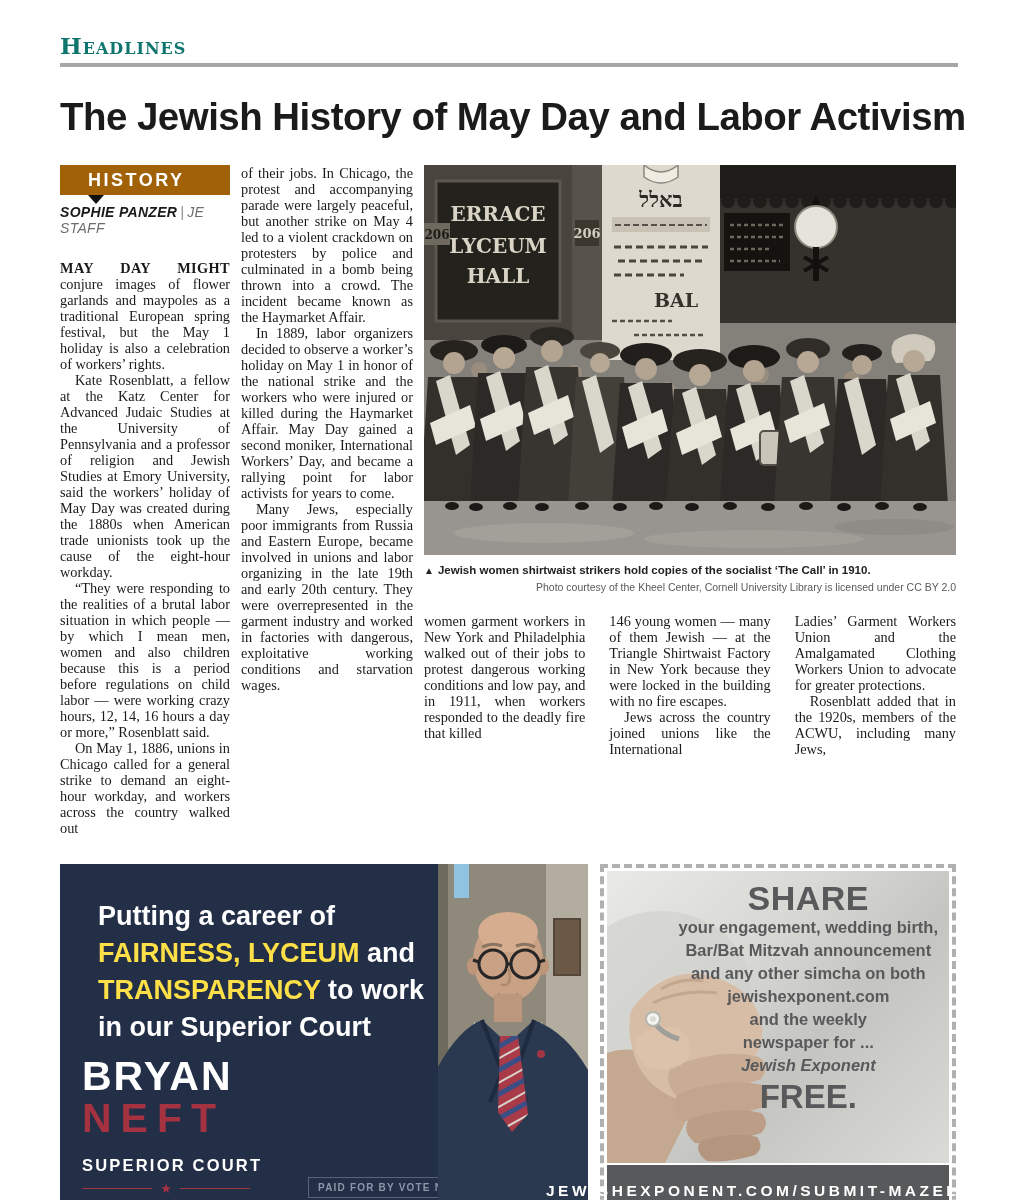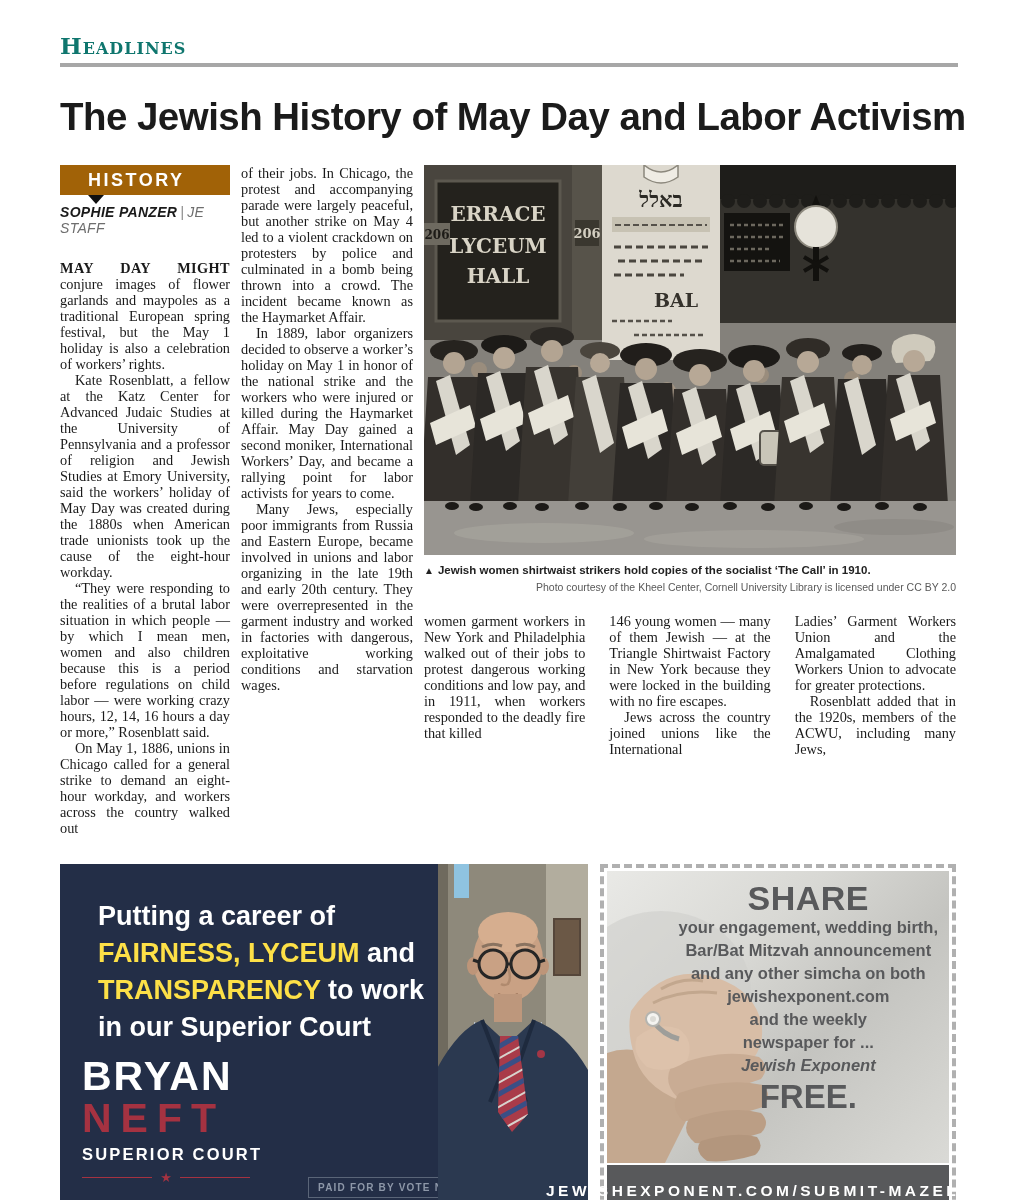--- a/index.html
+++ b/index.html
@@ -70,21 +70,21 @@
   
   .ad-left{
     width:528px;height:360px;position:relative;background:#232e47;overflow:hidden;
     font-family:"Liberation Sans", sans-serif;
   }
   .ad-left-copy{position:absolute;left:38px;top:34px;font-weight:700;font-size:27px;line-height:37px;color:#fff;}
   .blue{color:#fde047;}
   .name-block{position:absolute;left:22px;top:192px;color:#fff;}
   .name-first{font-weight:700;font-size:41px;line-height:41px;letter-spacing:2px;}
   .name-last{font-weight:700;font-size:41px;line-height:43px;letter-spacing:9px;color:#a53241;}
-  .office{font-weight:700;font-size:16.5px;letter-spacing:2.2px;margin-top:5px;}
+  .office{font-weight:700;font-size:16.5px;letter-spacing:2.2px;margin-top:16px;}
   .star-divider{display:flex;align-items:center;width:168px;margin-top:6px;color:#a53241;}
   .star-divider .line{flex:1;height:1px;background:#a53241;}
   .star-divider .star{font-size:13px;margin:0 8px;}
   .website{font-weight:700;font-size:19px;letter-spacing:0.5px;margin-top:14px;}
   .paid-box{
     position:absolute;left:248px;bottom:26px;border:1px solid #5a6578;color:#8d97a8;
     font-size:10px;font-weight:700;letter-spacing:1.2px;padding:4px 9px;
   }
   .ad-photo{position:absolute;right:0;top:0;width:150px;height:360px;}
   .blue-stripe{position:absolute;left:394px;top:0;width:15px;height:34px;background:#8fc3e0;z-index:3;}

